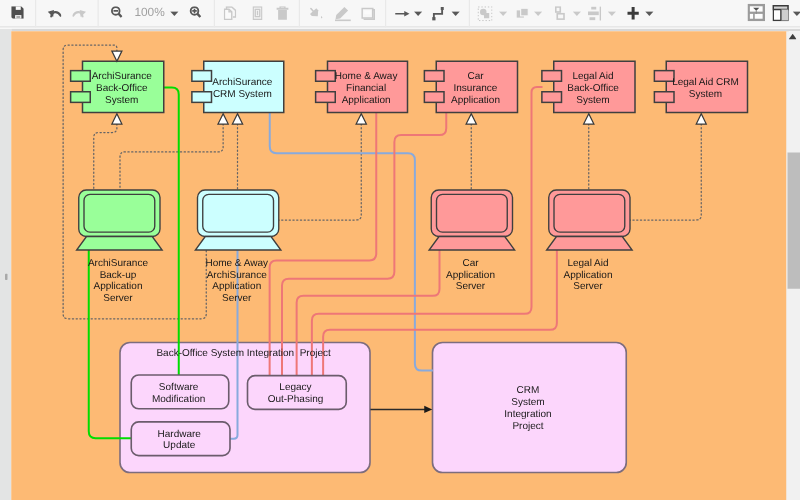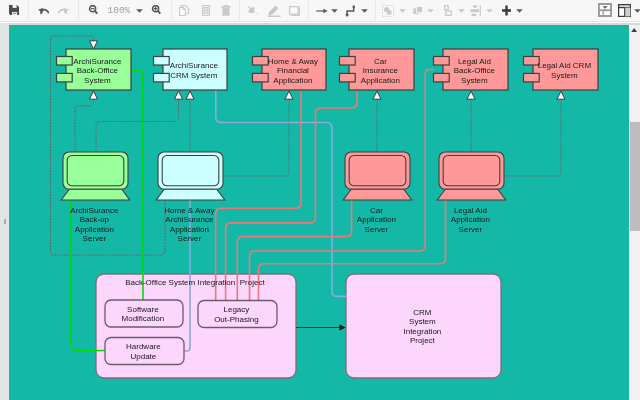--- a/index.html
+++ b/index.html
@@ -2,27 +2,27 @@
 <html><head>
 <meta charset="utf-8">
 <title>Diagram Editor</title>
 <style>
   html,body{margin:0;padding:0;background:#ffffff;}
   body{width:640px;height:400px;overflow:hidden;font-family:"Liberation Sans",sans-serif;}
   #app{position:relative;width:640px;height:400px;overflow:hidden;}
   .toolbar{position:absolute;left:0;top:0;width:640px;height:22px;background:#f7f7f7;
            border-bottom:1px solid #e2e2e2;box-sizing:border-box;}
   .tb-sep{position:absolute;top:0;width:1px;height:22px;background:#e9e9e9;}
-  .tb-btn{position:absolute;cursor:default;font-family:Liberation Mono, monospace;}
+  .tb-btn{position:absolute;cursor:default;}
   .tb-btn svg{display:block;}
   .zoomlabel{font-size:9.5px;color:#a0a0a0;white-space:nowrap;line-height:10px;display:block;}
   .gutter{position:absolute;left:0;top:23px;width:9px;height:377px;background:#e3e4e4;}
   .gutter-handle{position:absolute;left:3.9px;top:195.6px;width:2px;height:5.4px;background:#a9a9a9;border-radius:0.6px;}
   .topshade{position:absolute;left:9px;top:23px;width:631px;height:2px;background:#d8d8d8;}
-  .canvas{position:absolute;left:9px;top:25px;width:622px;height:375px;background:#14b8a6;overflow:hidden;}
+  .canvas{position:absolute;left:9px;top:25px;width:622px;height:375px;background:#fdba74;overflow:hidden;}
   .scrollbar{position:absolute;left:629px;top:25px;width:11px;height:375px;background:#f1f1f1;}
   .sb-thumb{position:absolute;left:0.5px;top:96.7px;width:10px;height:109.6px;background:#bdbdbd;}
   .sb-arrow{position:absolute;left:2.2px;top:2.3px;width:6.3px;height:4.4px;line-height:0;}
   svg.diagram{position:absolute;left:-9px;top:-25px;display:block;}
 </style>
 </head>
 <body>
 
 <div id="app">
 

